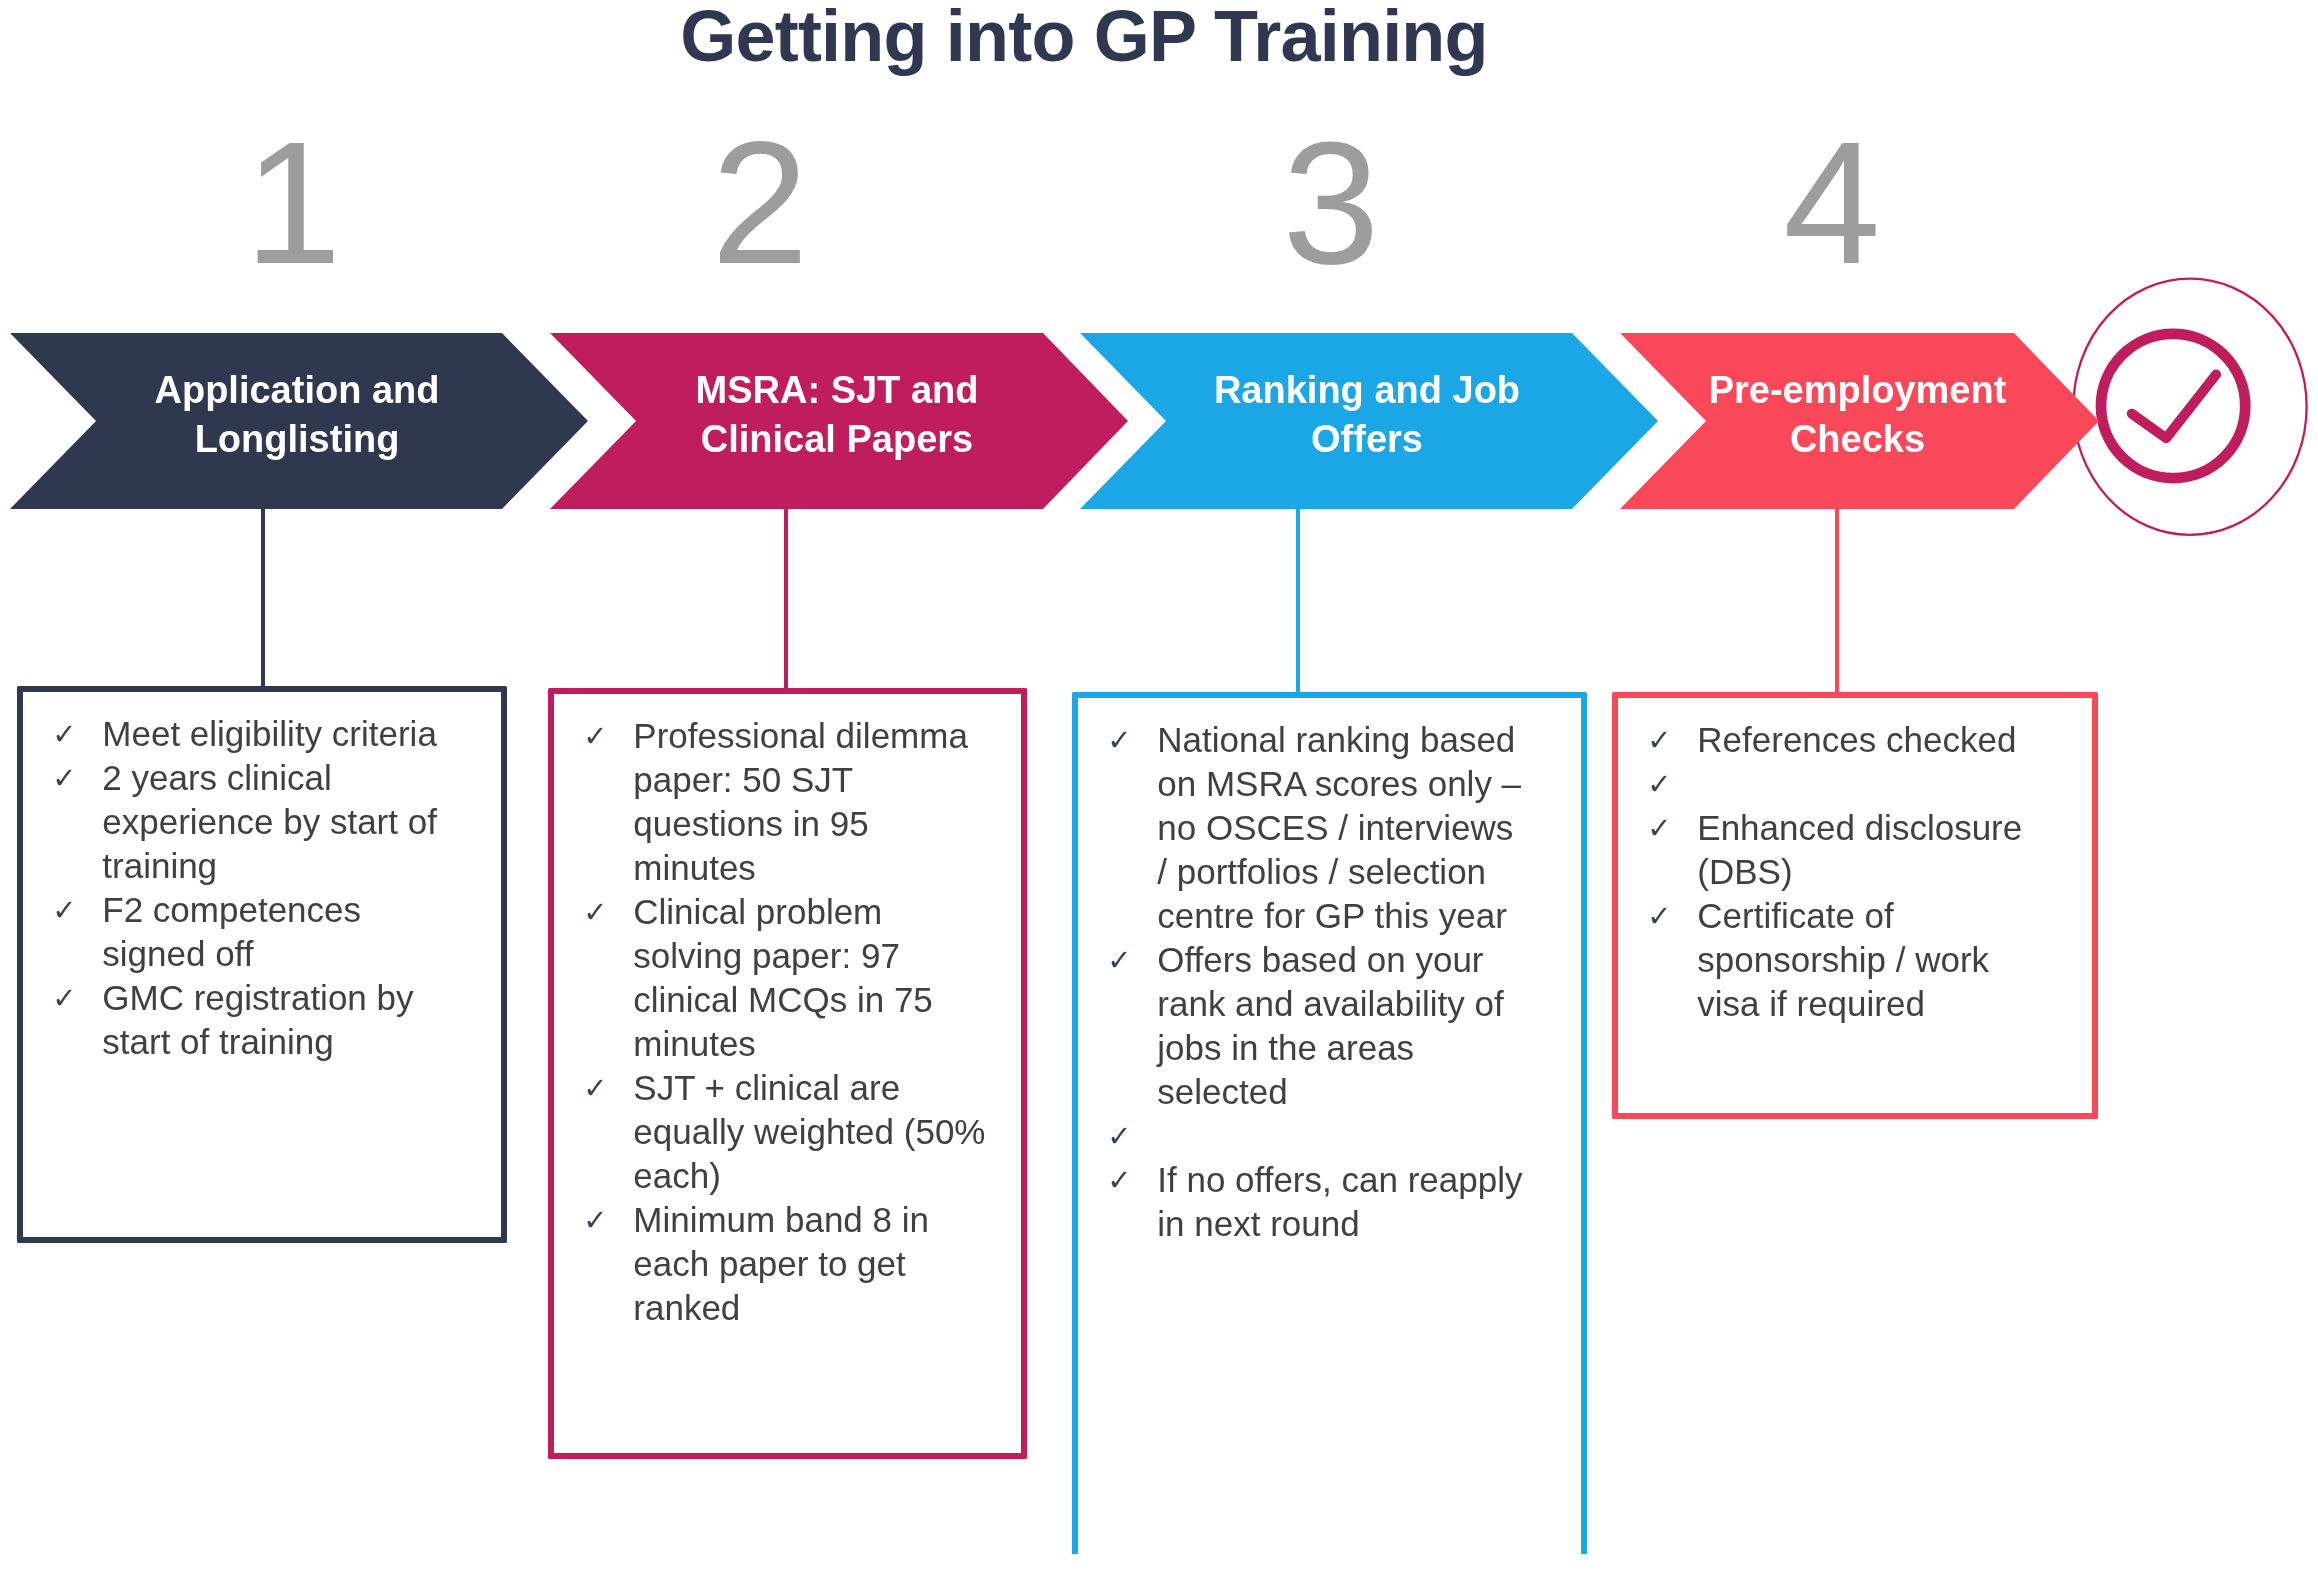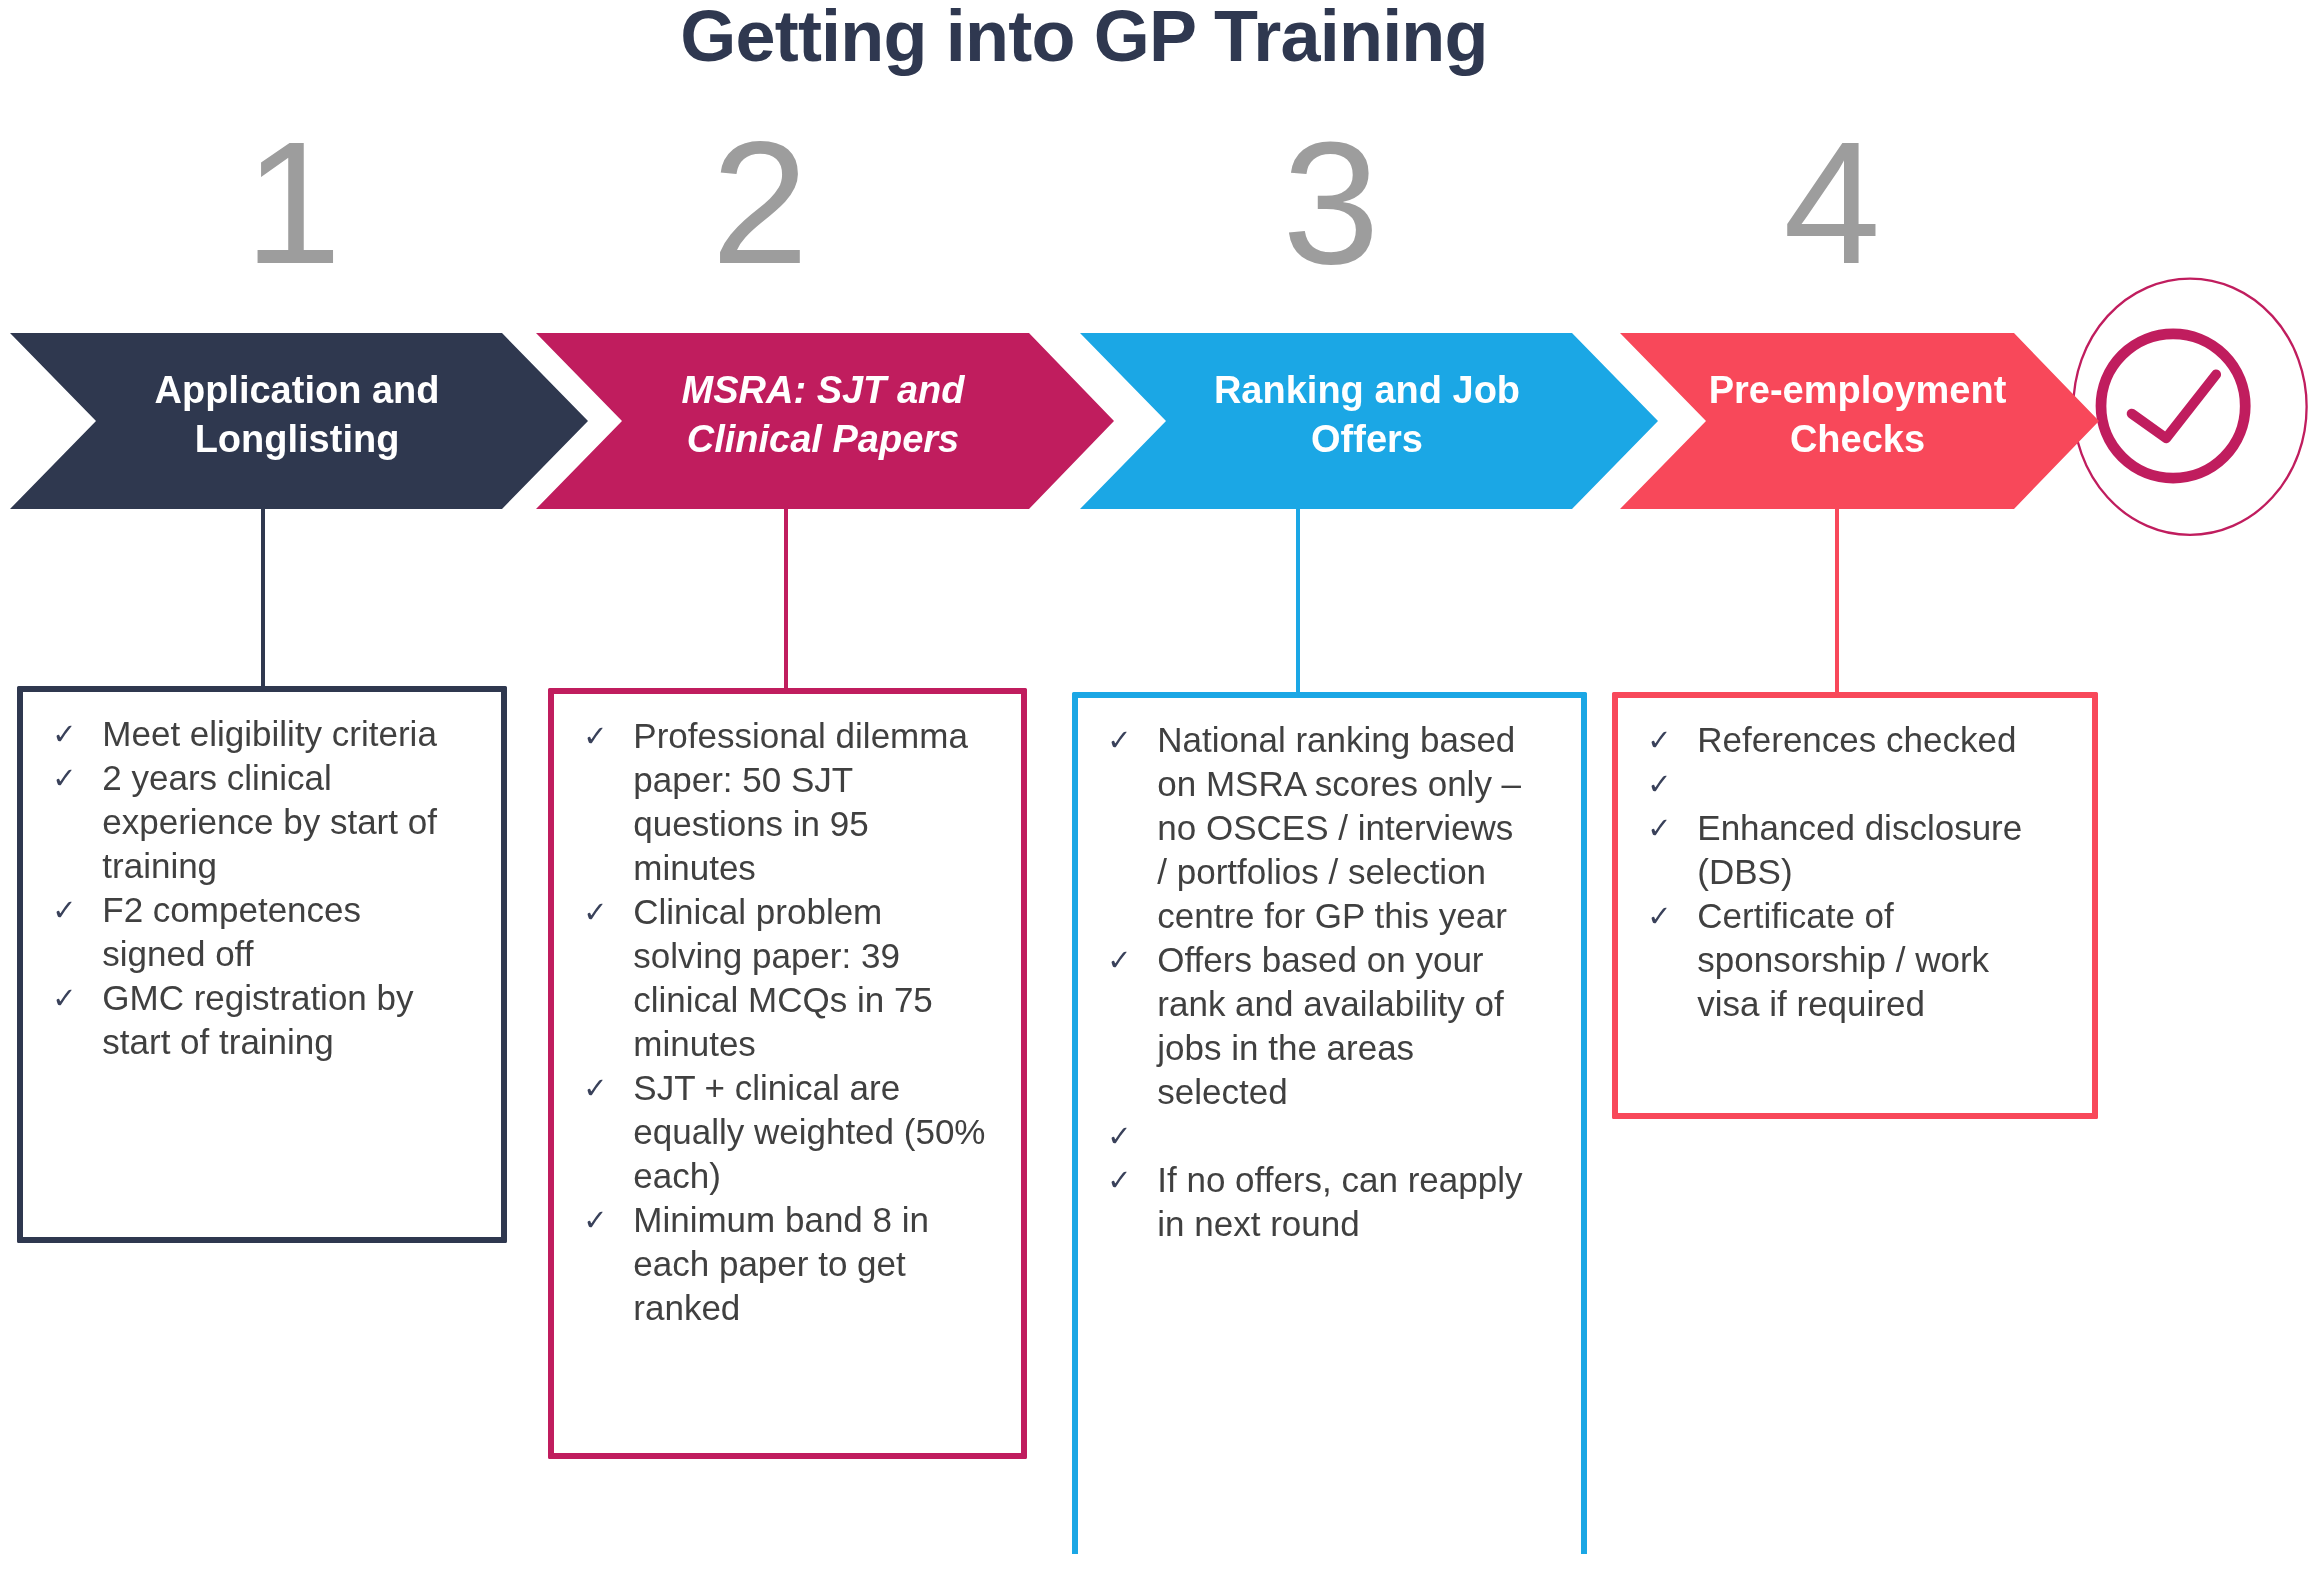--- a/index.html
+++ b/index.html
@@ -22,22 +22,22 @@
     position:absolute;top:333px;height:176px;z-index:2;
     display:flex;align-items:center;justify-content:center;
     padding:0 90px 12px 86px;box-sizing:border-box;
   }
   .alabel{
     color:#ffffff;font-weight:bold;font-size:38px;line-height:1.28;text-align:center;
   }
   .a1{left:10px;width:578px;
     clip-path:polygon(0 0,492px 0,578px 88px,492px 176px,0 176px,86px 88px);}
   .a1 .alabel{max-width:360px;}
-  .a2{left:536px;width:578px;
-    clip-path:polygon(0 0,493px 0,578px 88px,493px 176px,0 176px,86px 88px);font-style:italic;}
+  .a2{left:550px;width:578px;
+    clip-path:polygon(0 0,493px 0,578px 88px,493px 176px,0 176px,86px 88px);}
   .a2 .alabel{max-width:345px;}
   .a3{left:1080px;width:578px;
     clip-path:polygon(0 0,492px 0,578px 88px,492px 176px,0 176px,86px 88px);}
   .a3 .alabel{max-width:352px;}
   .a4{left:1620px;width:479px;
     clip-path:polygon(0 0,394px 0,479px 88px,394px 176px,0 176px,86px 88px);}
   .a4 .alabel{max-width:309px;}
 
   .connector{position:absolute;top:429px;height:264px;width:3.8px;z-index:1;}
   .c1{left:261px;} .c2{left:784px;} .c3{left:1296px;} .c4{left:1835px;}
@@ -119,21 +119,21 @@
   </div>
 
   <div class="box b2" style="border-color: rgb(192, 29, 94);">
     <ul>
       <li>
           <span class="chk">✓</span>
           <span class="txt">Professional dilemma paper: 50 SJT questions in 95 minutes</span>
         </li>
       <li>
           <span class="chk">✓</span>
-          <span class="txt">Clinical problem solving paper: 39 clinical MCQs in 75 minutes</span>
+          <span class="txt">Clinical problem solving paper: 97 clinical MCQs in 75 minutes</span>
         </li>
       <li>
           <span class="chk">✓</span>
           <span class="txt">SJT + clinical are equally weighted (50% each)</span>
         </li>
       <li>
           <span class="chk">✓</span>
           <span class="txt">Minimum band 8 in each paper to get ranked</span>
         </li>
     </ul>

